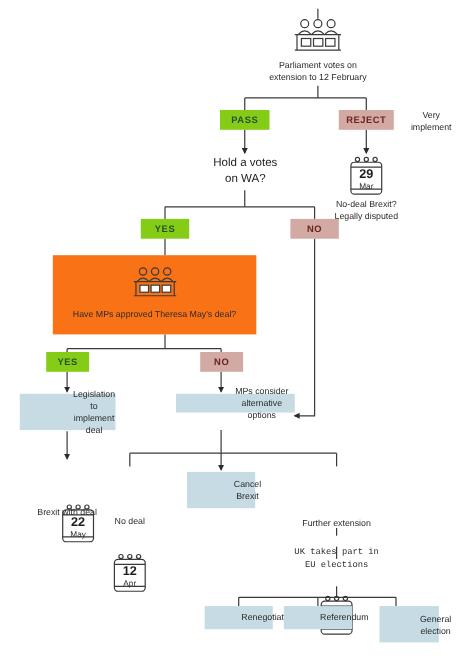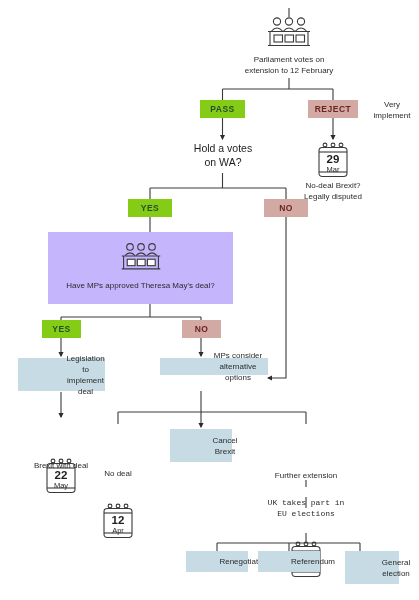--- a/index.html
+++ b/index.html
@@ -50,21 +50,21 @@
     color: #2b2b2b;
     display: flex;
     align-items: center;
     justify-content: center;
     text-align: center;
     font-size: 8px;
     line-height: 11px;
     padding-left: 48px;
   }
   .bluepanel {
-    background: #c4b5fd;
+    background: #f97316;
     display: flex;
     flex-direction: column;
     align-items: center;
     justify-content: flex-start;
   }
   .bluepanel .panel-label {
     font-size: 8px;
     color: #2b2b2b;
     text-align: center;
     line-height: 11px;
@@ -278,21 +278,21 @@
     </div>
   </div>
 
   <div class="node bluebox" style="left:160px; top:358px; width:108px; height:17px;">
     <div>
       <span>MPs consider</span><br>
       <span>alternative options</span>
     </div>
   </div>
 
-  <div class="node cal" style="left:44px; top:419px;">
+  <div class="node cal" style="left:54px; top:419px;">
     <svg width="34" height="38" viewBox="0 0 34 38">
       <g fill="none" stroke="#3a3a3a" stroke-width="1.1">
         <circle cx="9" cy="4" r="1.9"></circle>
         <circle cx="17" cy="4" r="1.9"></circle>
         <circle cx="25" cy="4" r="1.9"></circle>
         <path d="M 9 5.5 L 9 8"></path>
         <path d="M 17 5.5 L 17 8"></path>
         <path d="M 25 5.5 L 25 8"></path>
         <rect x="3" y="6.5" width="28" height="29" rx="3.2" fill="#ffffff"></rect>
         <path d="M 3 11 L 31 11"></path>

